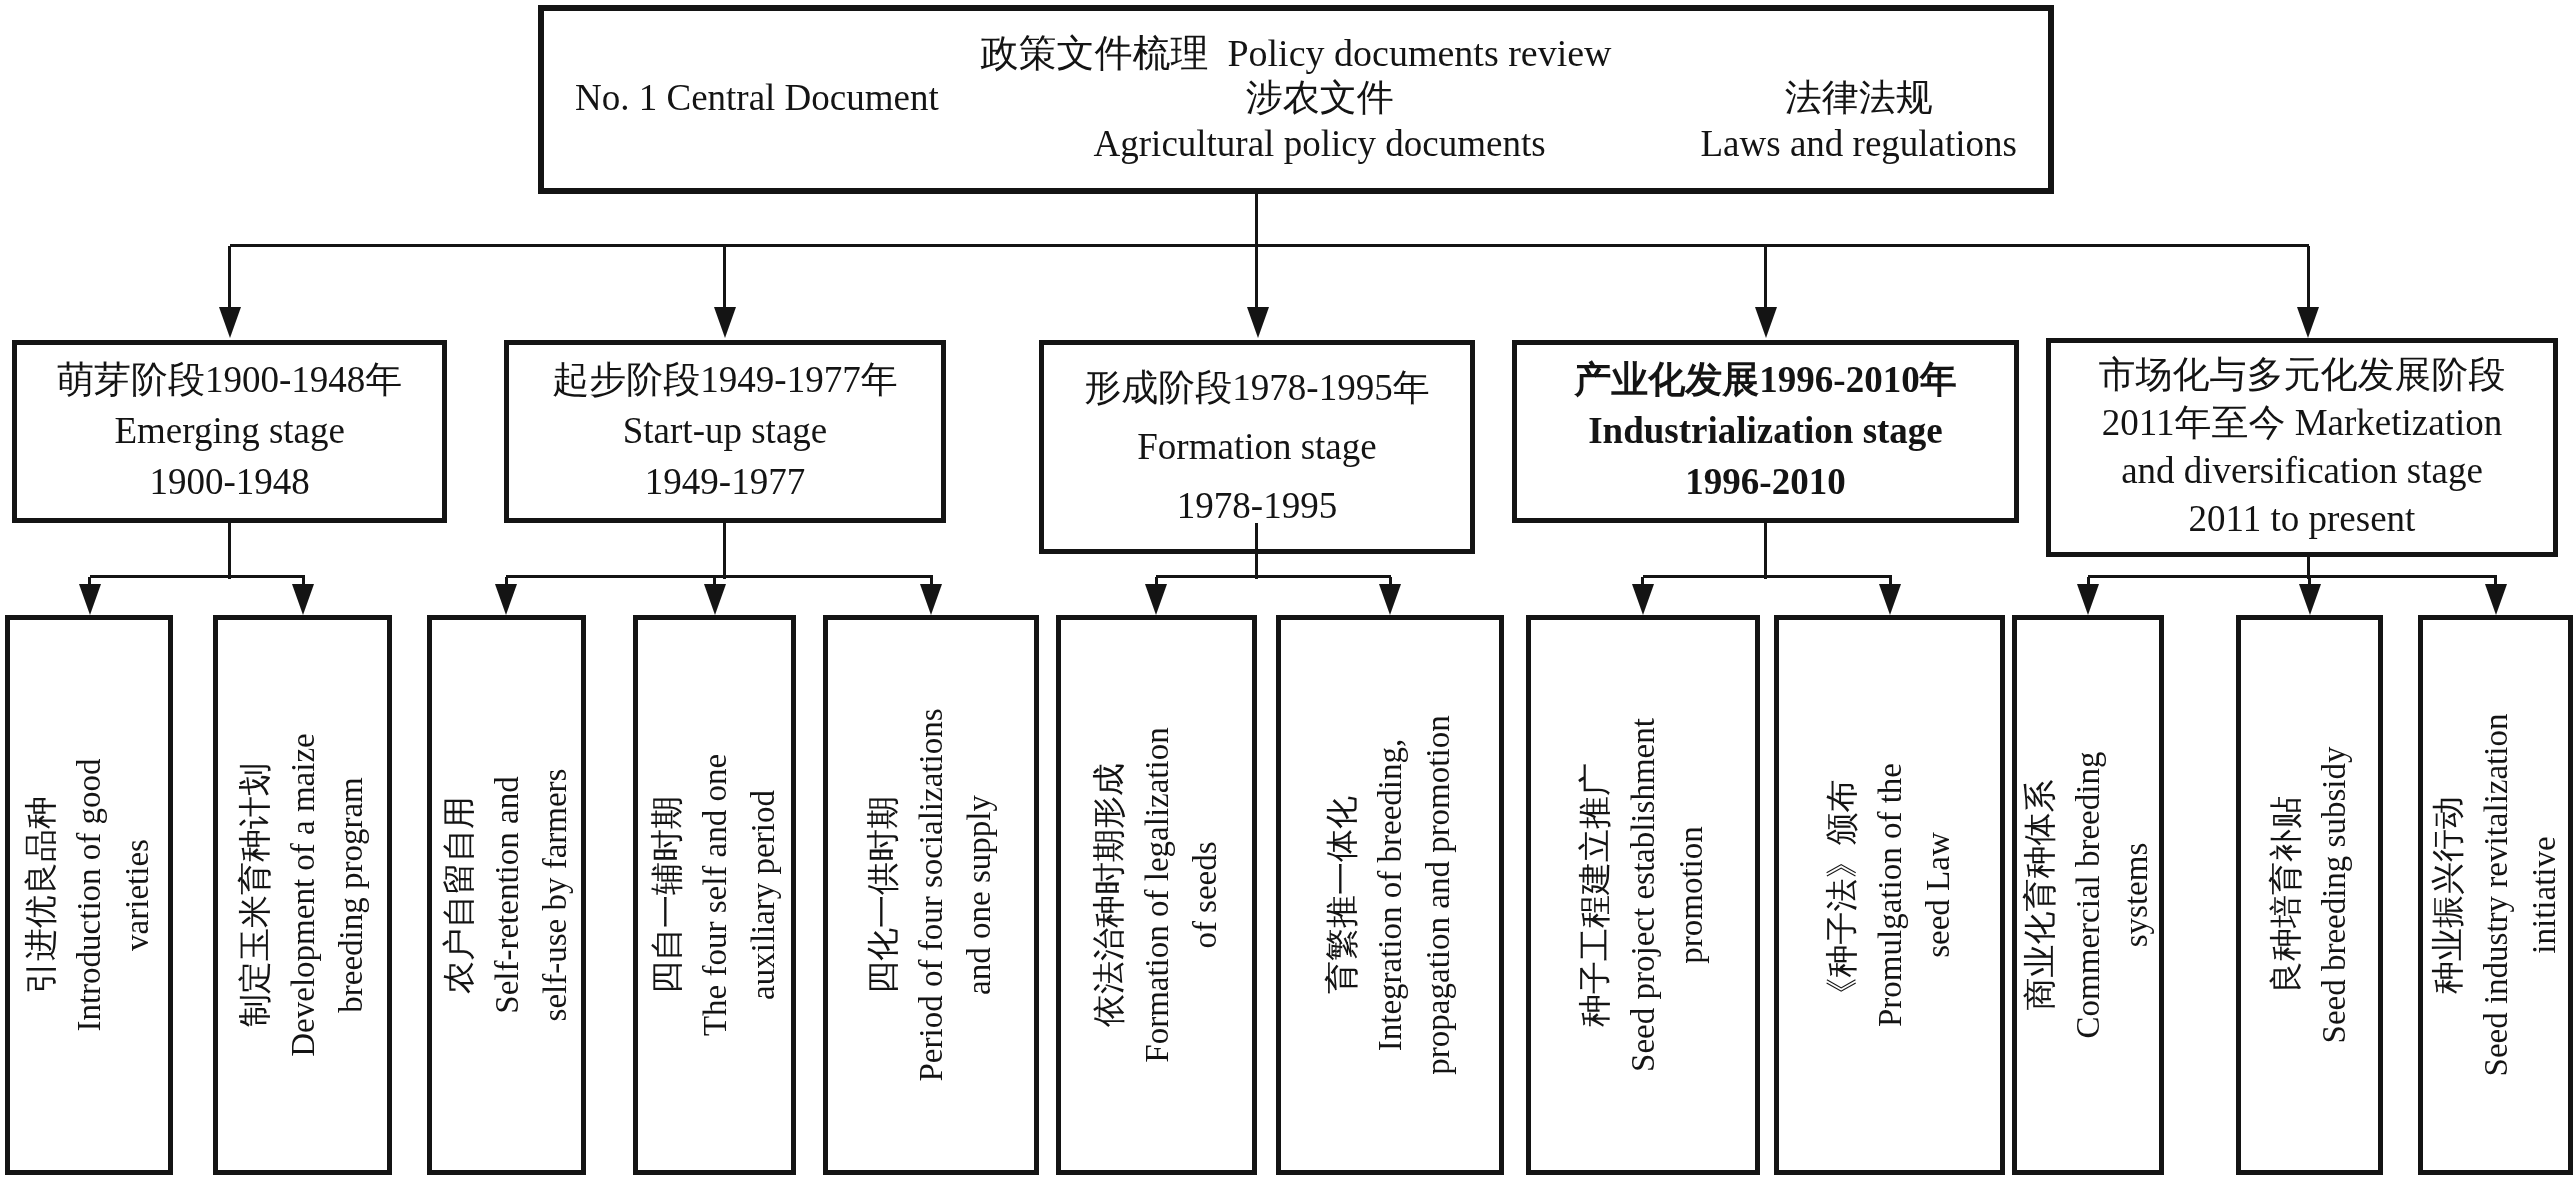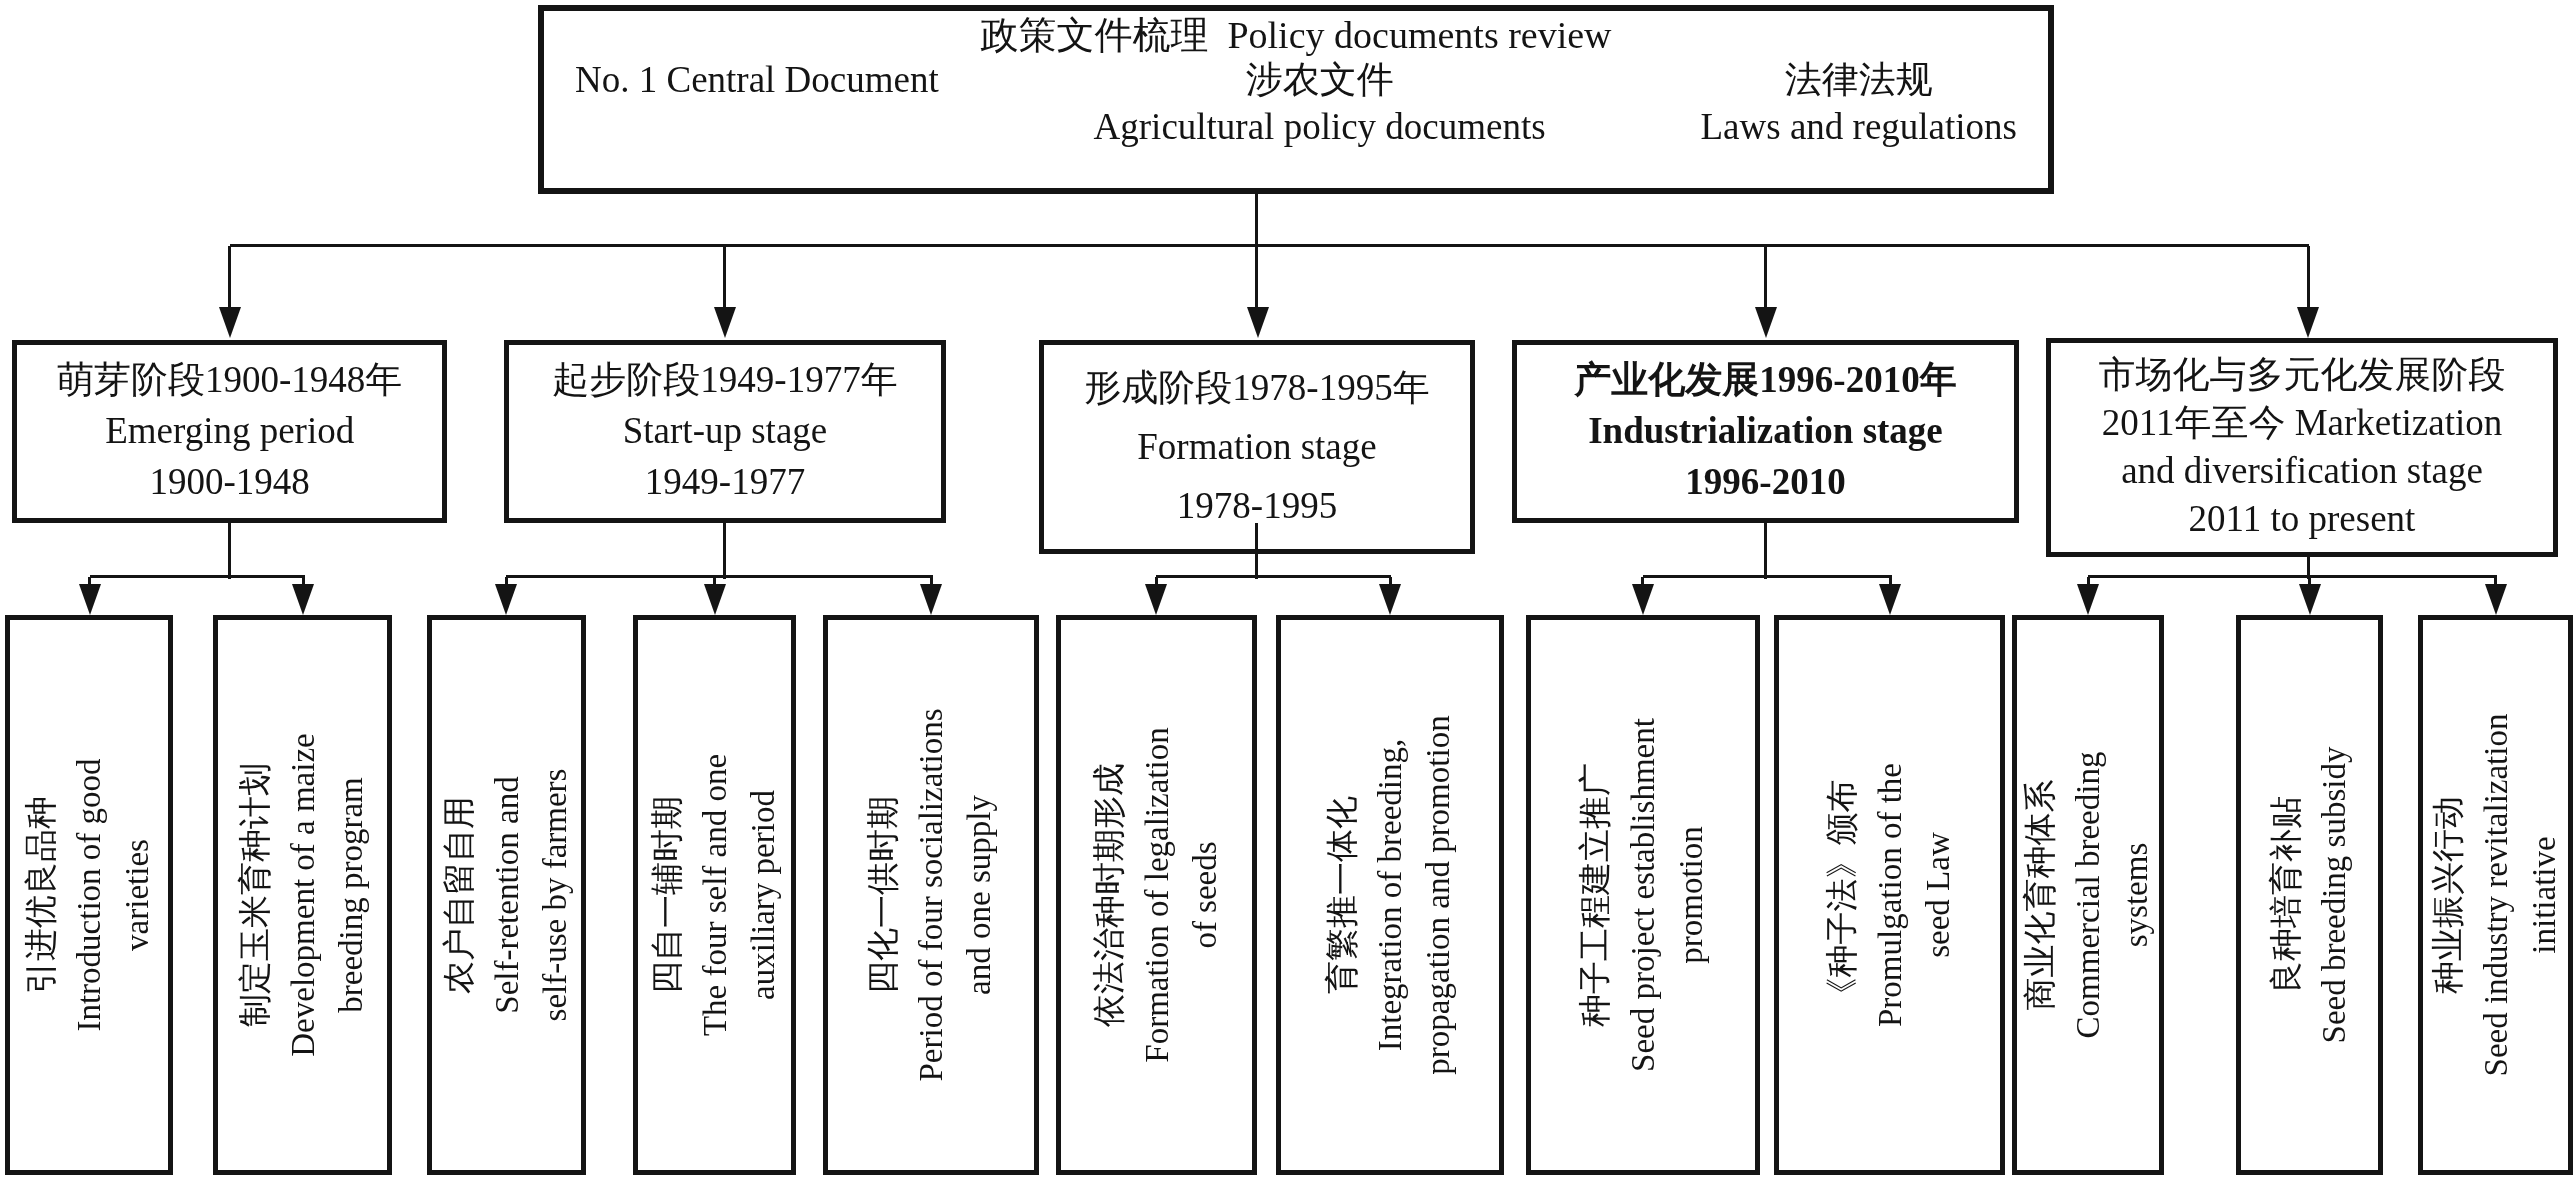--- a/index.html
+++ b/index.html
@@ -20,21 +20,21 @@
   .topbox{border-width:6.1px;}
   .vline,.hline{position:absolute;background:#141414;}
   .arrow-head{
     position:absolute;width:0;height:0;
     border-left:11px solid transparent;
     border-right:11px solid transparent;
     border-top:31px solid #141414;
   }
   
   .top-inner{
-    display:flex;flex-direction:column;justify-content:flex-start;
+    display:flex;flex-direction:column;justify-content:center;
     height:100%;padding:4.1px 31px;box-sizing:border-box;
   }
   .top-title{
     text-align:center;font-size:38px;line-height:1.1;white-space:nowrap;
   }
   .top-title .gap{display:inline-block;width:19px;}
   .top-cols{
     display:flex;justify-content:space-between;align-items:stretch;
   }
   .top-col{text-align:center;font-size:37px;line-height:1.25;}
@@ -91,21 +91,21 @@
   <div class="vline" style="left:1255px;top:246px;width:3.4px;height:65px;"></div>
   <div class="arrow-head" style="left:1247px;top:307px;"></div>
   <div class="vline" style="left:1764px;top:246px;width:3.4px;height:65px;"></div>
   <div class="arrow-head" style="left:1755px;top:307px;"></div>
   <div class="vline" style="left:2307px;top:246px;width:3.4px;height:65px;"></div>
   <div class="arrow-head" style="left:2297px;top:307px;"></div>
 
   <div class="box" style="left:12.2px;top:340px;width:435px;height:183px;">
     <div class="stage-inner">
       <div>萌芽阶段1900-1948年</div>
-      <div>Emerging period</div>
+      <div>Emerging stage</div>
       <div>1900-1948</div>
     </div>
   </div>
   <div class="box" style="left:504px;top:340px;width:442px;height:183px;">
     <div class="stage-inner">
       <div>起步阶段1949-1977年</div>
       <div>Start-up stage</div>
       <div>1949-1977</div>
     </div>
   </div>

